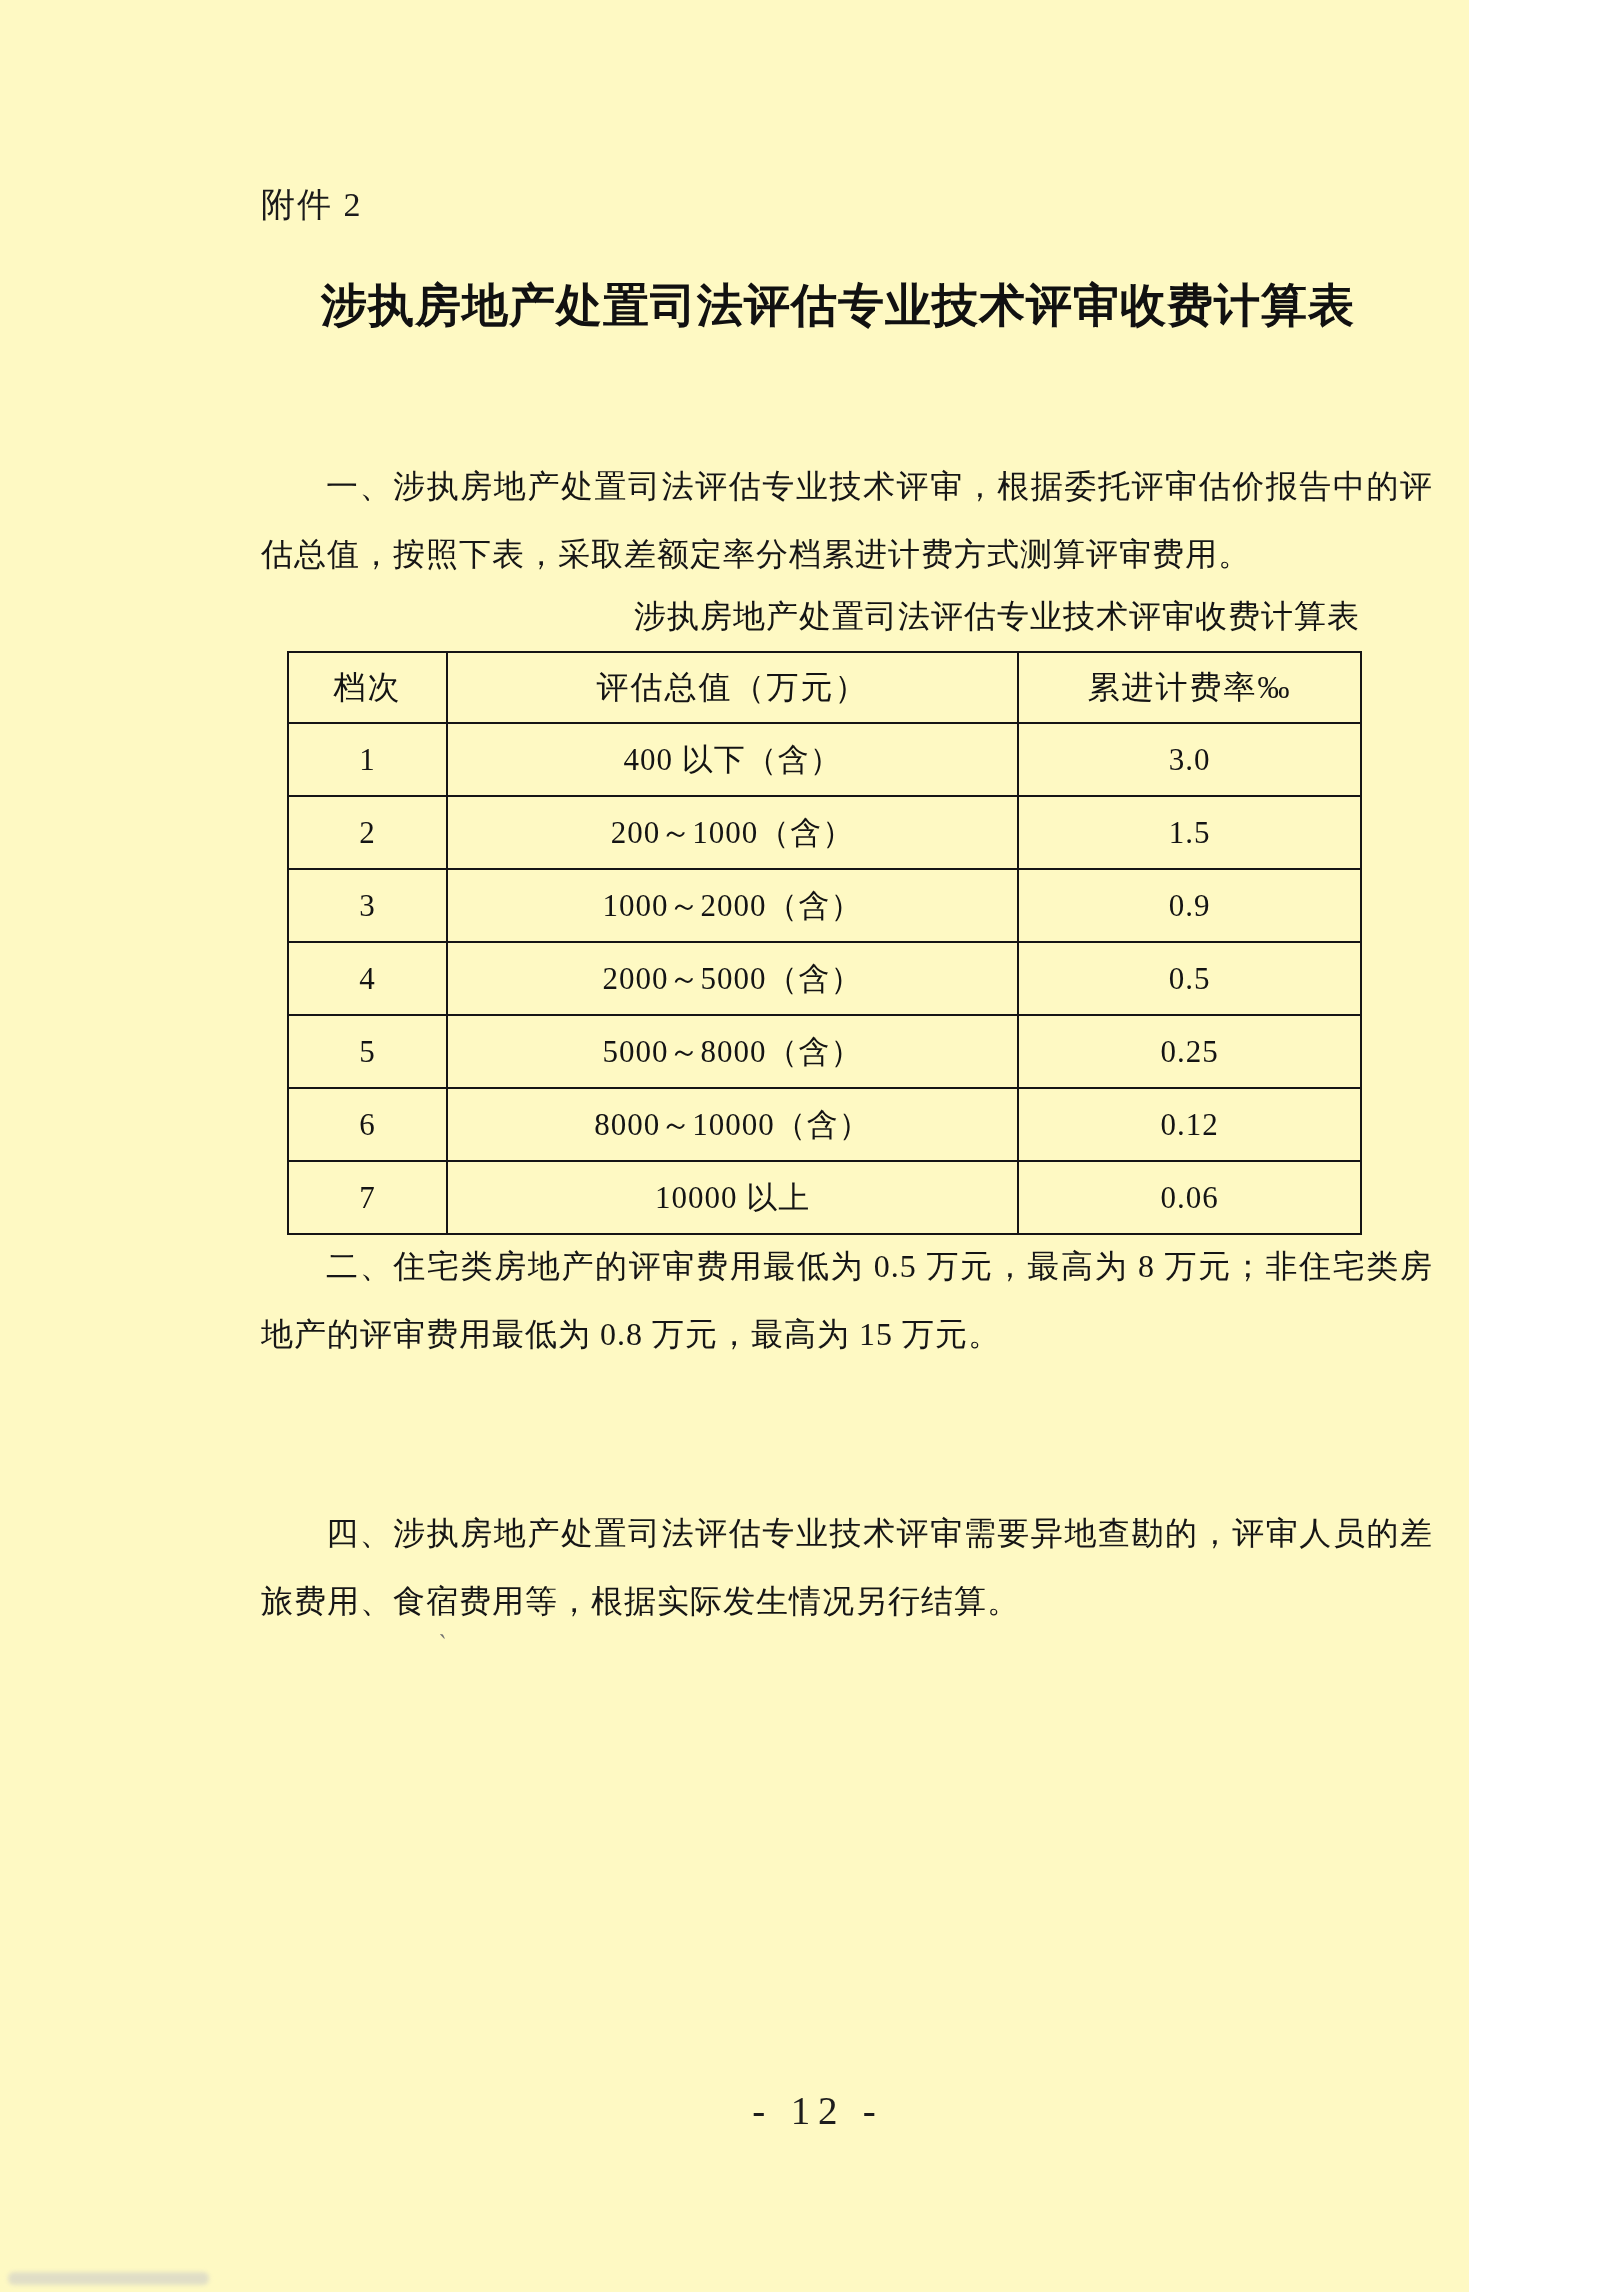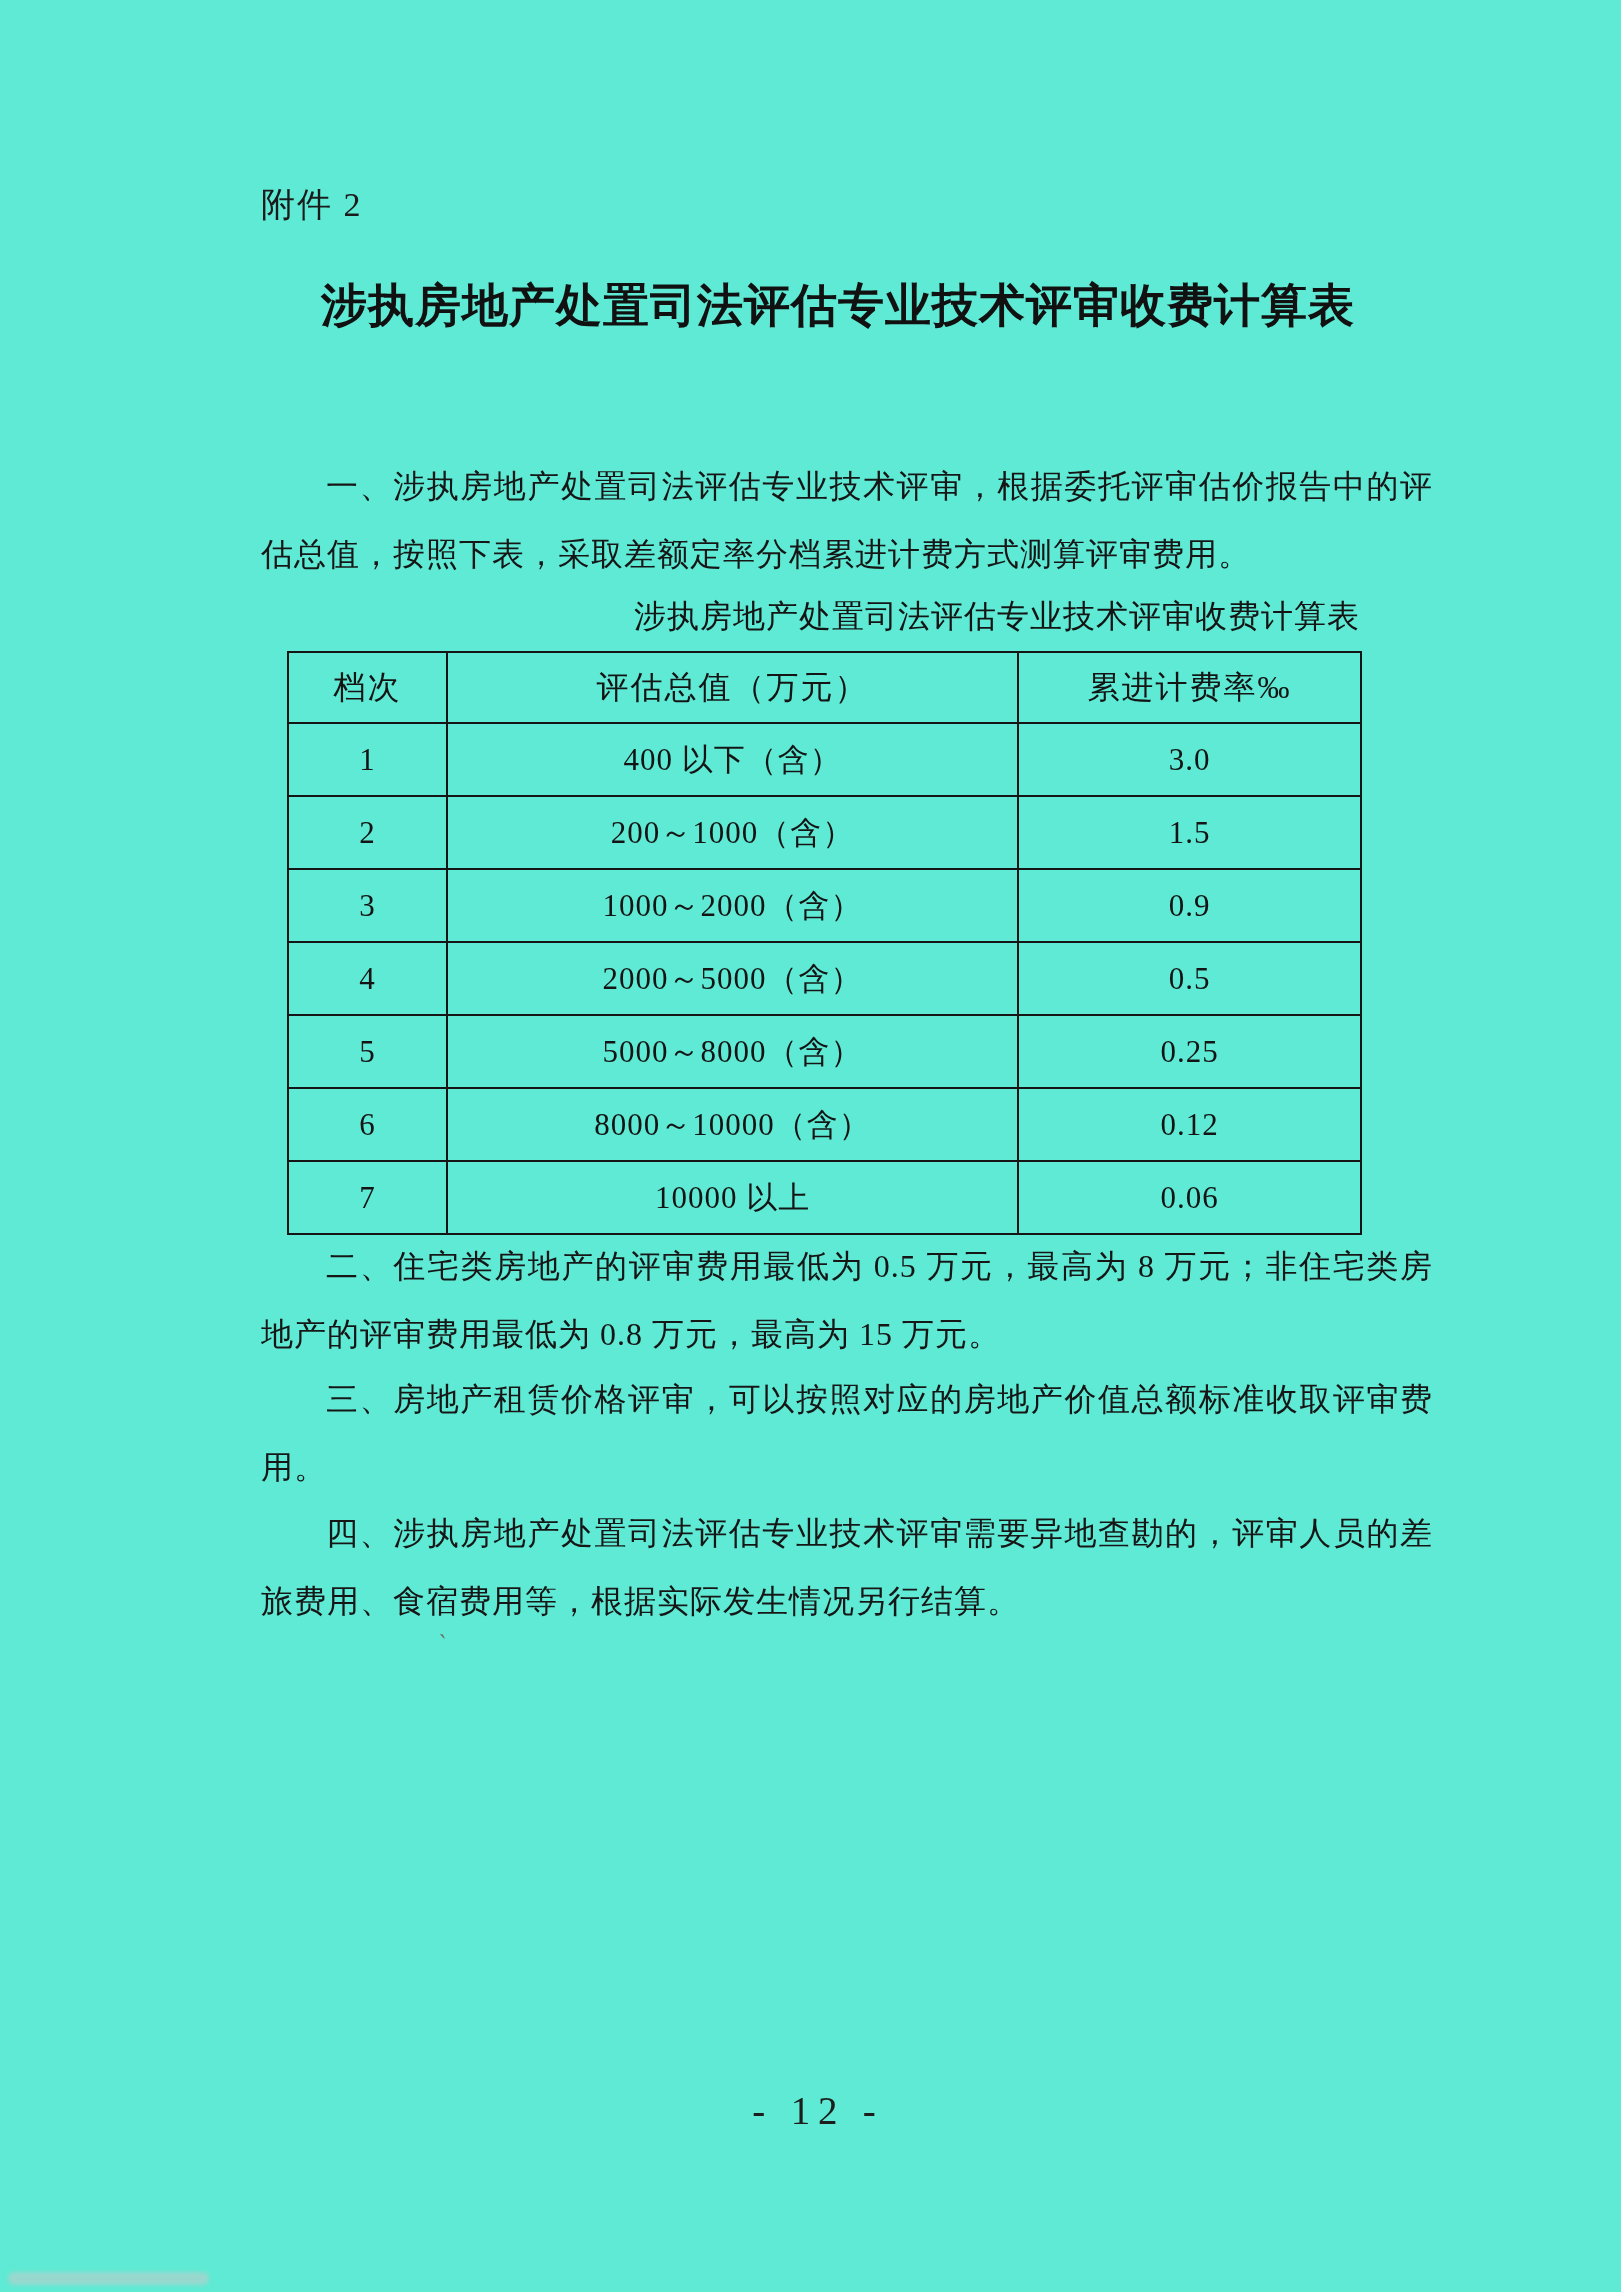--- a/index.html
+++ b/index.html
@@ -1,21 +1,21 @@
 <!DOCTYPE html>
 <html><head>
 <meta charset="utf-8">
 <style>
   * { margin:0; padding:0; box-sizing:border-box; }
   html, body { background:#ffffff; }
   .page {
     position:relative;
-    width:1621px;
+    width:1469px;
     height:2293px;
-    background:#5eead4;
+    background:#fef9c3;
     color:#1b1b1b;
     font-family:"Liberation Serif", serif;
     overflow:hidden;
   }
   .attachment {
     position:absolute;
     left:261px; top:182px;
     font-size:34px;
     letter-spacing:2px;
   }
@@ -167,21 +167,20 @@
       </tr>
       <tr>
         <td>7</td>
         <td>10000 以上</td>
         <td>0.06</td>
       </tr>
     </tbody>
   </table>
 
   <p class="body-para para-2">二、住宅类房地产的评审费用最低为 0.5 万元，最高为 8 万元；非住宅类房地产的评审费用最低为 0.8 万元，最高为 15 万元。</p>
-  <p class="body-para para-3">三、房地产租赁价格评审，可以按照对应的房地产价值总额标准收取评审费用。</p>
   <p class="body-para para-4">四、涉执房地产处置司法评估专业技术评审需要异地查勘的，评审人员的差旅费用、食宿费用等，根据实际发生情况另行结算。</p>
 
   <div class="stray-mark">`</div>
 
   <div class="page-number">- 12 -</div>
 
   <div class="smudge"></div>
 
 </div>
 

